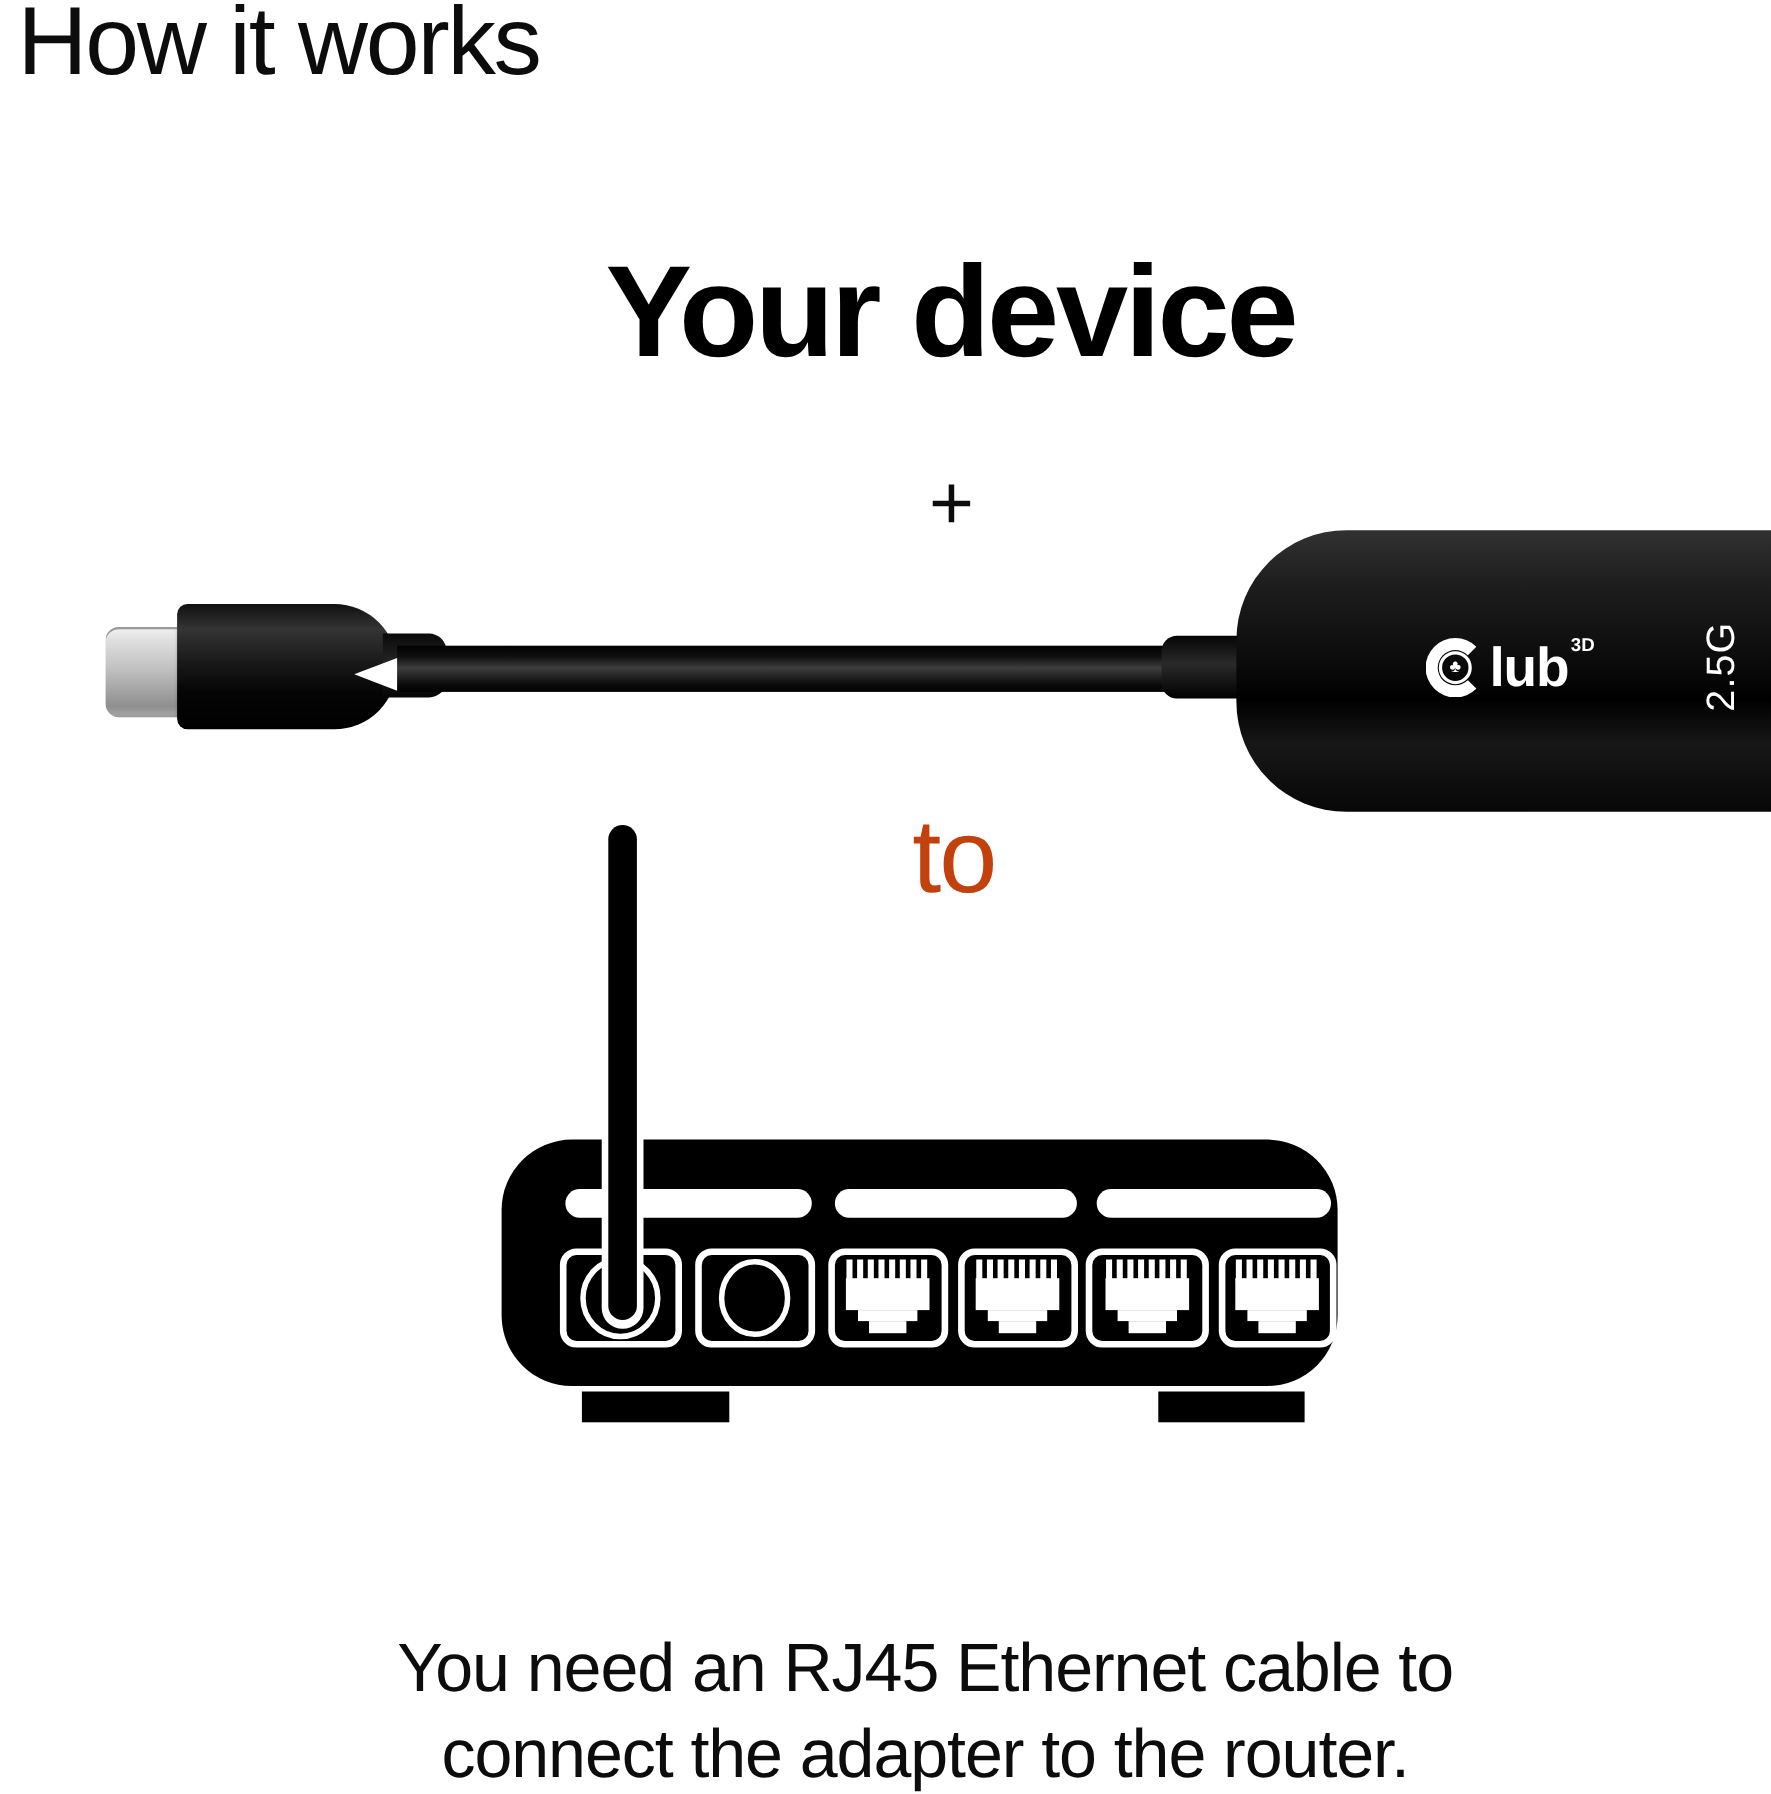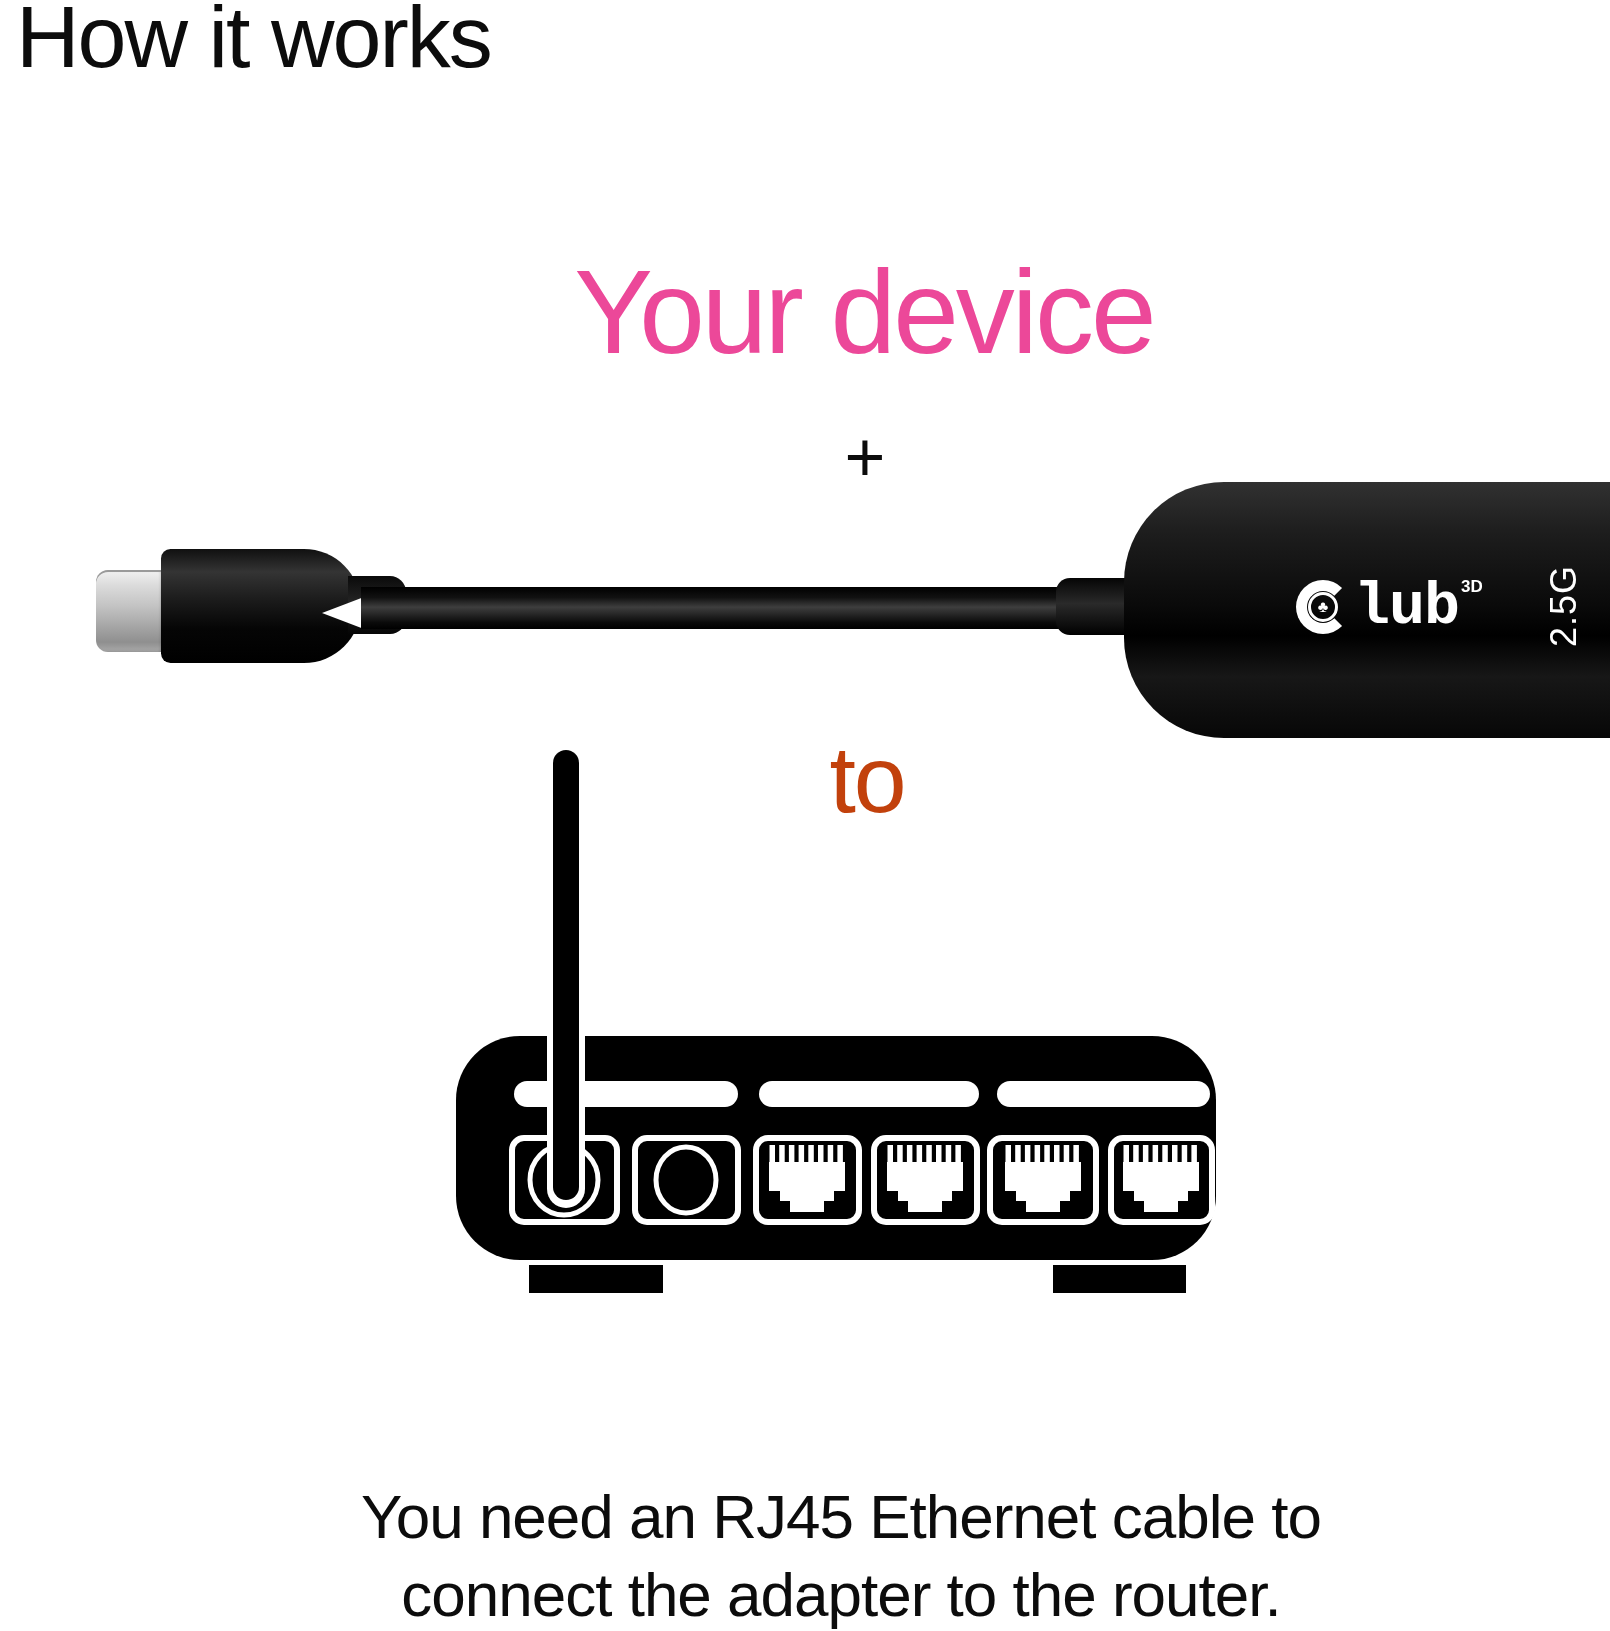--- a/index.html
+++ b/index.html
@@ -8,22 +8,22 @@
     overflow:hidden;font-family:"Liberation Sans",sans-serif;color:#0a0a0a;margin-left:16px;
   }
   .abs{position:absolute;}
 
   
   .h1{
     left:0;top:-14px;font-size:88px;font-weight:400;letter-spacing:-2px;
     line-height:1.15;white-space:nowrap;color:#0c0c0c;
   }
   .device-label{
-    left:848px;top:244px;transform:translateX(-50%);
-    font-size:118px;font-weight:400;letter-spacing:-3px;white-space:nowrap;color:#ec4899;
+    left:848px;top:216px;transform:translateX(-50%);
+    font-size:118px;font-weight:700;letter-spacing:-3px;white-space:nowrap;color:#000000;
   }
   .plus{
     left:849px;top:457px;transform:translate(-50%,-50%);
     font-size:70px;font-weight:400;line-height:1;color:#0c0c0c;
   }
   .to-label{
     left:851px;top:725px;transform:translateX(-50%);
     font-size:95px;font-weight:400;letter-spacing:-2px;line-height:1.15;color:#c2410c;
   }
   .caption{
@@ -73,23 +73,22 @@
     position:absolute;inset:0;border:11px solid #fff;border-right-color:transparent;
     border-radius:50%;
   }
   .c-inner{
     position:absolute;left:50%;top:50%;transform:translate(-50%,-50%);
     width:24px;height:24px;border:3px solid #fff;border-radius:50%;
     display:flex;align-items:center;justify-content:center;
   }
   .c-inner span{font-size:16px;line-height:1;color:#fff;}
   .logo-text{
-    font-size:60px;font-weight:700;letter-spacing:-1px;line-height:54px;
+    font-size:50px;font-weight:700;letter-spacing:-1px;line-height:54px;
     margin-left:4px;
-    font-family:Liberation Mono, monospace;
   }
   .logo-sup{font-size:17px;font-weight:700;line-height:1;margin:-2px 0 0 2px;}
   .speed{
     position:absolute;left:440px;top:124px;transform:translate(-50%,-50%) rotate(-90deg);
     font-size:36px;color:#fff;letter-spacing:1px;white-space:nowrap;
   }
 
   
   .router{left:420px;top:745px;}
 </style>

